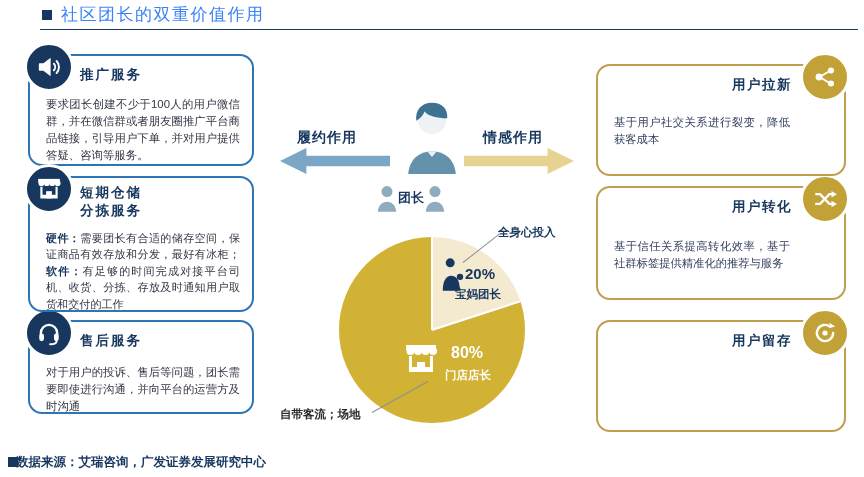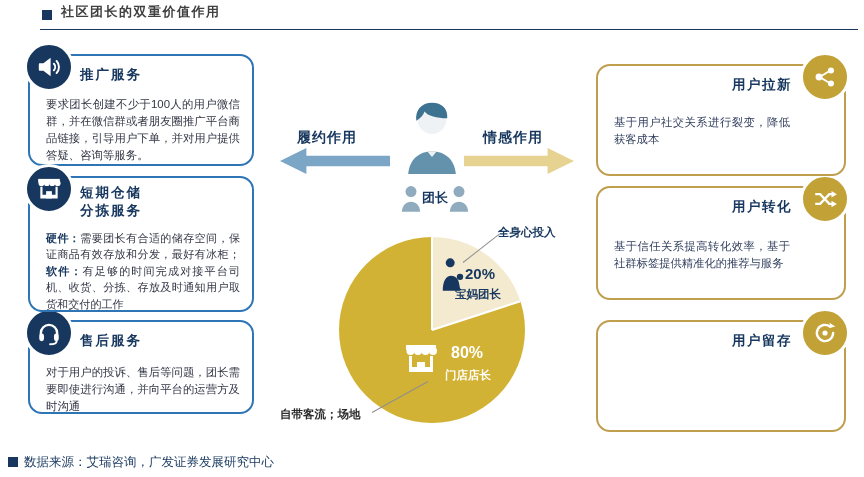--- a/index.html
+++ b/index.html
@@ -1,39 +1,39 @@
 <!DOCTYPE html>
 <html><head>
 <meta charset="utf-8">
 <style>
   *{margin:0;padding:0;box-sizing:border-box}
   body{font-family:"Liberation Sans","DejaVu Sans",sans-serif;background:#fff}
   #canvas{position:relative;width:864px;height:477px;background:#fff;overflow:hidden}
 
   
   .hdr-sq{position:absolute;left:42px;top:10px;width:10px;height:10px;background:#17375e}
-  .hdr-title{position:absolute;left:61px;top:3px;font-size:13px;font-weight:bold;color:#404040;letter-spacing:1.5px}
+  .hdr-title{position:absolute;left:61px;top:3px;font-size:17px;font-weight:normal;color:#3b82f6;letter-spacing:1.5px}
   .hdr-rule{position:absolute;left:40px;top:29px;width:818px;height:1px;background:#17375e}
 
   
   .card{position:absolute;background:#fff;border-radius:14px}
   .card.left{left:28px;width:226px;border:2px solid #2e75b6}
   .card.right{left:596px;width:250px;border:2px solid #bf9e4d}
   .icircle{position:absolute;width:50px;height:50px;border-radius:50%;display:flex;align-items:center;justify-content:center;border:3px solid #fff}
   .card.left .icircle{left:-6px;top:-14px;background:#17375e}
   .card.right .icircle{right:-6px;top:-14px;background:#c2a136}
   .ctitle{position:absolute;left:50px;top:10px;font-size:13.5px;font-weight:bold;color:#17375e;letter-spacing:2px;line-height:1.3}
   .card.right .ctitle{left:auto;right:52px;text-align:right;letter-spacing:1.5px}
   .cbody{position:absolute;left:16px;right:12px;font-size:11.4px;line-height:1.48;color:#333646;text-align:justify}
   .cbody b{color:#17375e}
   .card.right .cbody{left:16px;right:54px;font-size:11.3px;color:#2f3d5c}
 
   
   .leader-figure{position:absolute;left:401px;top:96px;width:62px;height:78px}
-  .leader-row{position:absolute;left:376px;top:184px;width:94px;display:flex;align-items:center;justify-content:flex-end}
+  .leader-row{position:absolute;left:376px;top:184px;width:94px;display:flex;align-items:center;justify-content:flex-start}
   .leader-label{font-size:13px;font-weight:bold;color:#17375e}
 
   
   .arrow{position:absolute;top:148px;height:26px;width:110px}
   .arrow-left{left:280px;background:#7ba6c6;clip-path:polygon(0 50%,24% 0,24% 30%,100% 30%,100% 70%,24% 70%,24% 100%)}
   .arrow-right{left:464px;background:#e7d391;clip-path:polygon(100% 50%,76% 0,76% 30%,0 30%,0 70%,76% 70%,76% 100%)}
   .arrow-label{position:absolute;top:129px;font-size:14px;font-weight:bold;color:#17375e;letter-spacing:1px}
   .lbl-left{left:297px}.lbl-right{left:483px}
 
   
@@ -53,21 +53,21 @@
   
   .callout-line{position:absolute;height:1px;background:#8f8f8f;transform-origin:left center}
   .line-top{left:463px;top:262px;width:46px;transform:rotate(-38deg)}
   .line-bottom{left:372px;top:412px;width:64px;transform:rotate(-29deg)}
   .callout{position:absolute;font-size:11.5px;font-weight:bold}
   .t-top{left:498px;top:225px;color:#17375e}
   .t-bottom{left:280px;top:407px;color:#2b2b2b}
 
   
   .ftr-sq{position:absolute;left:8px;top:457px;width:10px;height:10px;background:#17375e}
-  .ftr-text{position:absolute;left:24px;top:454px;font-size:12.5px;font-weight:normal;color:#17375e}
+  .ftr-text{position:absolute;left:16px;top:454px;font-size:12.5px;font-weight:bold;color:#17375e}
 
   svg{display:block}
 </style>
 </head>
 <body>
 
 <div id="canvas">
 
   <span class="hdr-sq"></span>
   <h1 class="hdr-title">社区团长的双重价值作用</h1>

